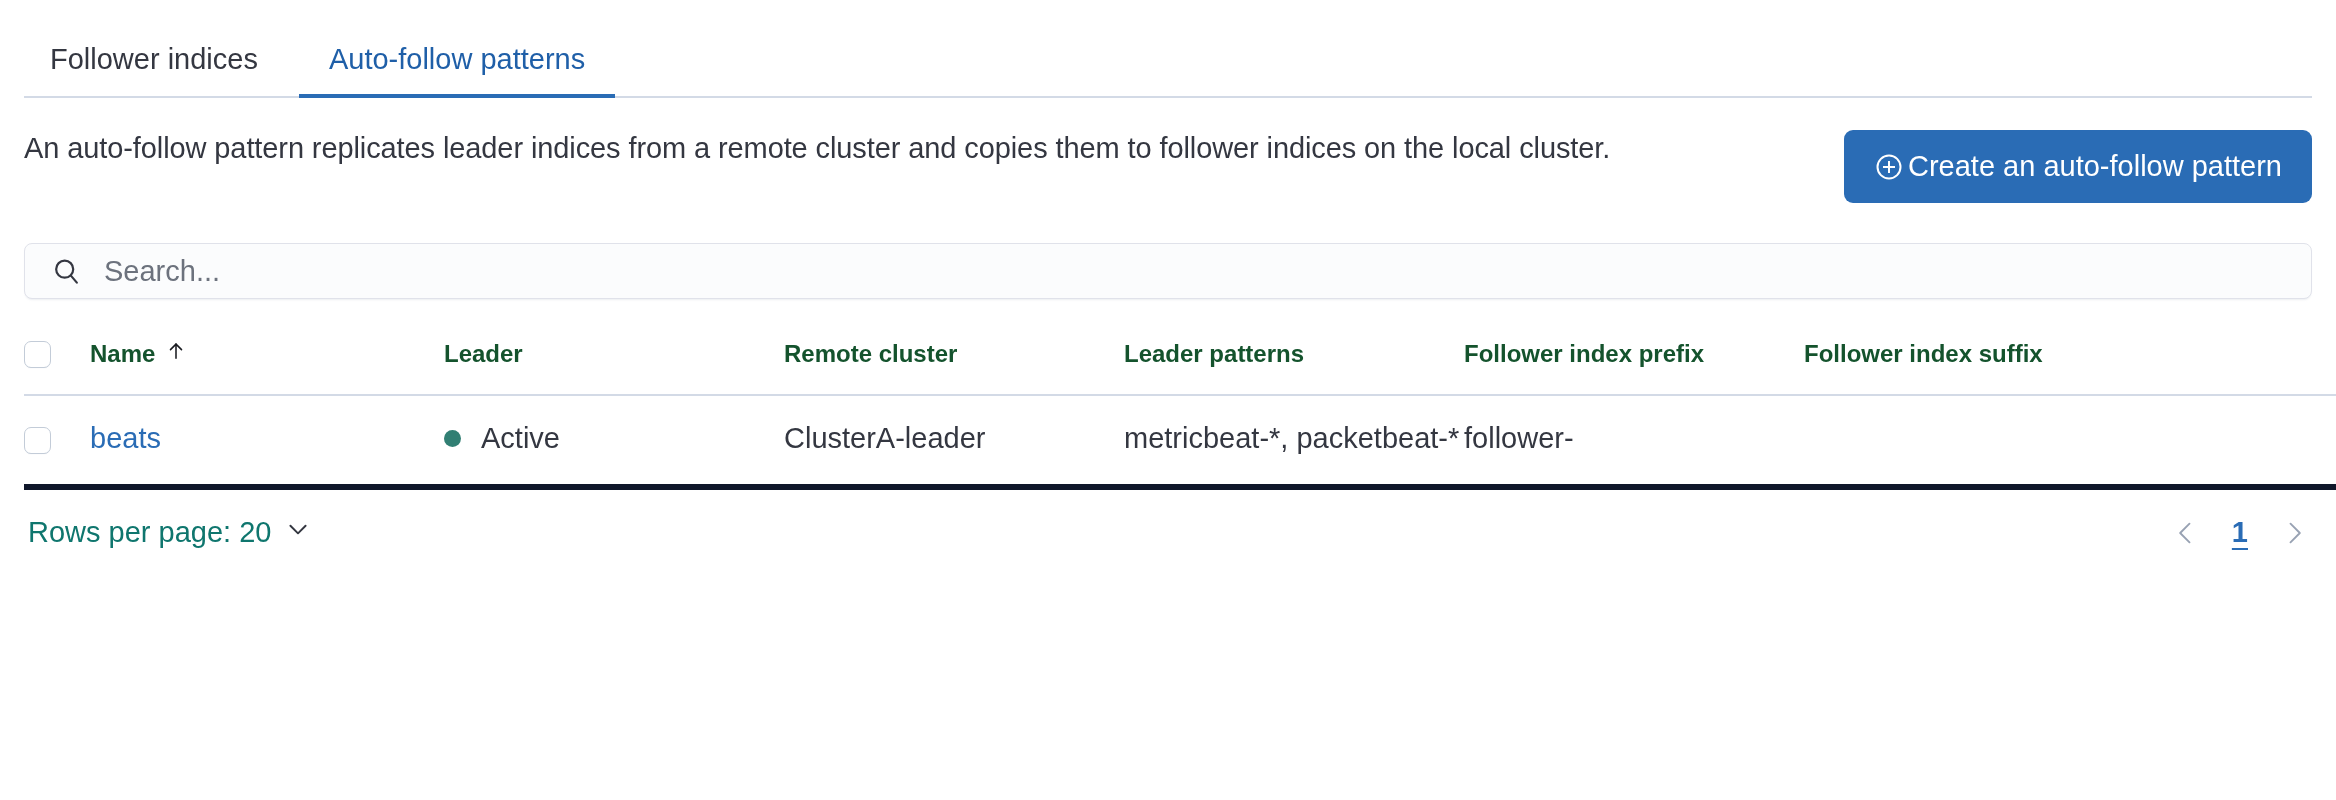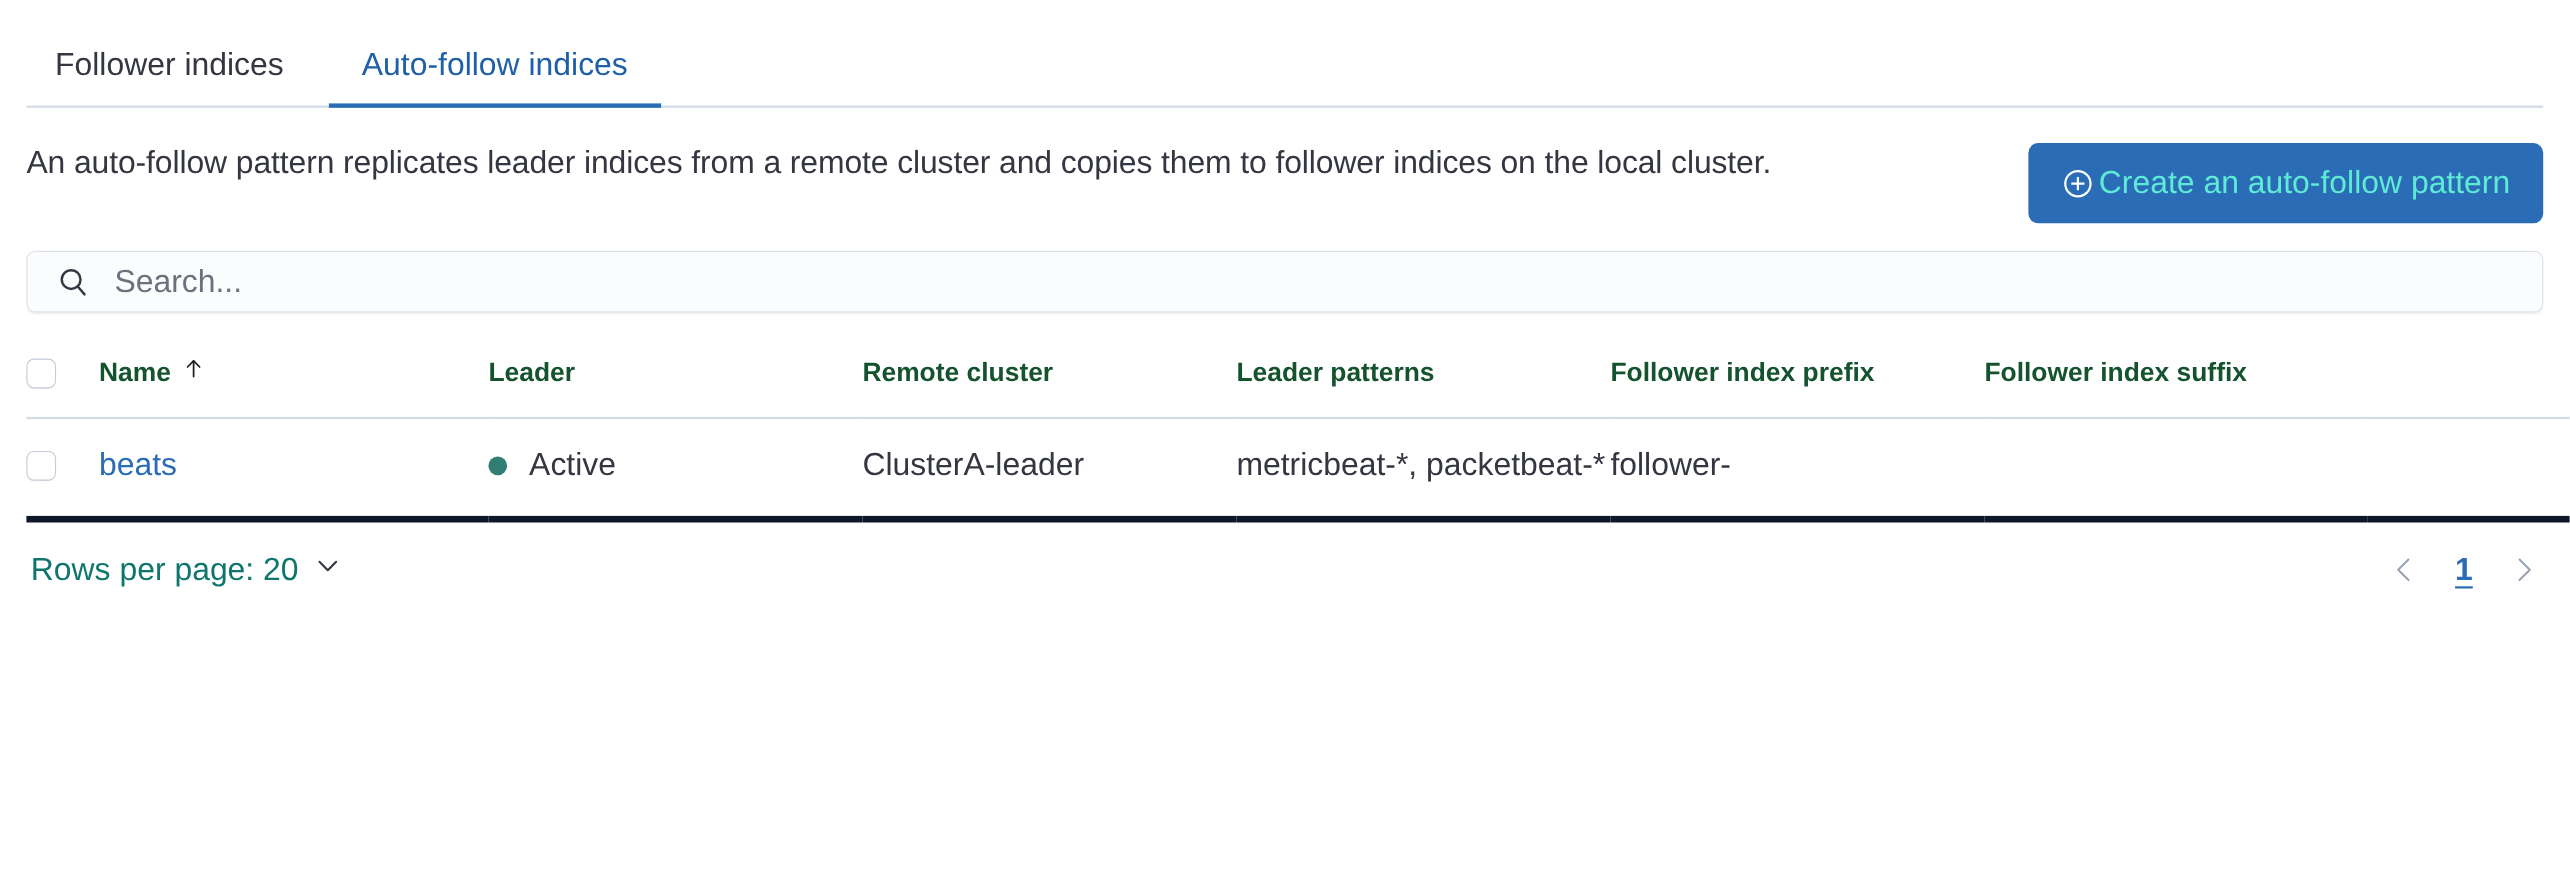--- a/index.html
+++ b/index.html
@@ -77,37 +77,37 @@
     color: #343741;
     max-width: 1690px;
     letter-spacing: -0.1px;
   }
   .create-btn {
     flex: 0 0 auto;
     display: inline-flex;
     align-items: center;
     gap: 4px;
     background: #2a6cb5;
-    color: #5eead4;
+    color: #ffffff;
     border: none;
     border-radius: 9px;
     padding: 20px 30px;
     font-size: 29px;
     font-weight: 400;
     font-family: inherit;
     cursor: pointer;
     white-space: nowrap;
     margin-top: 2px;
     margin-right: 0px;
   }
   .create-btn .plus-icon { display: inline-flex; align-items: center; }
 
   
   .search-wrap {
-    margin-top: 25px;
+    margin-top: 40px;
     height: 56px;
     background: #fbfcfd;
     border: 1px solid #e0e2ea;
     border-radius: 8px;
     box-shadow: 0 2px 2px -1px rgba(152,162,179,0.18);
     display: flex;
     align-items: center;
     padding: 0 26px;
     gap: 22px;
   }
@@ -202,21 +202,21 @@
 <body>
 
 <div class="page">
 
 
   <div class="tabs">
     <button class="tab">
       <span>Follower indices</span>
     </button>
     <button class="tab active">
-      <span>Auto-follow indices</span>
+      <span>Auto-follow patterns</span>
     </button>
   </div>
 
   <div class="intro">
     <p class="intro-text">An auto-follow pattern replicates leader indices from a remote cluster and copies them to follower indices on the local cluster.</p>
     <button class="create-btn">
       <span class="plus-icon">
         <svg width="30" height="30" viewBox="0 0 24 24" fill="none" stroke="#ffffff" stroke-width="1.6">
           <circle cx="12" cy="12" r="9.2"></circle>
           <line x1="12" y1="7.2" x2="12" y2="16.8"></line>

